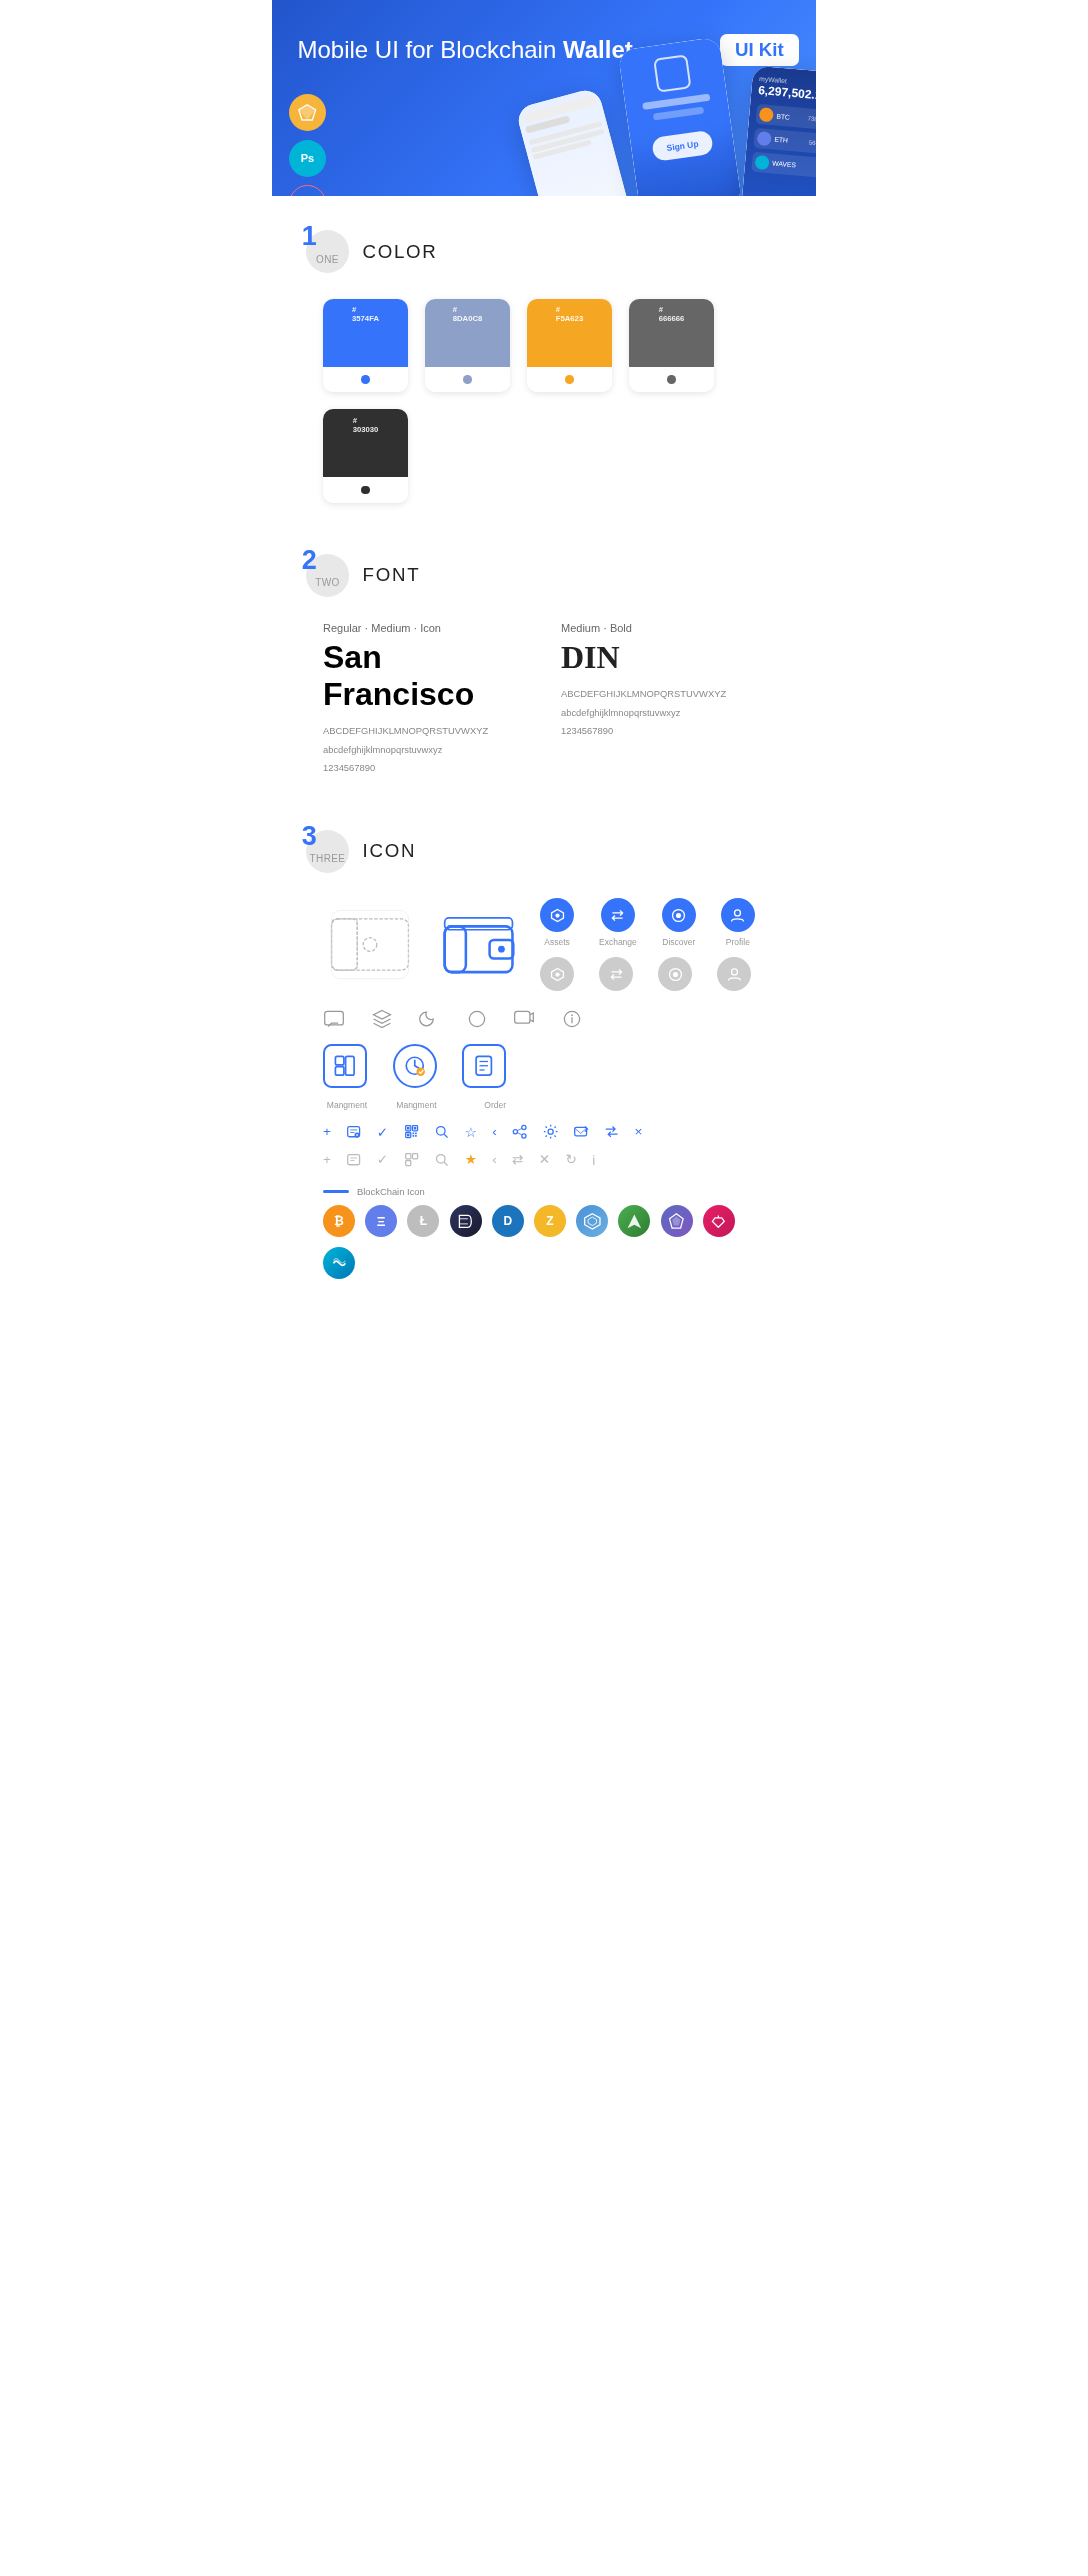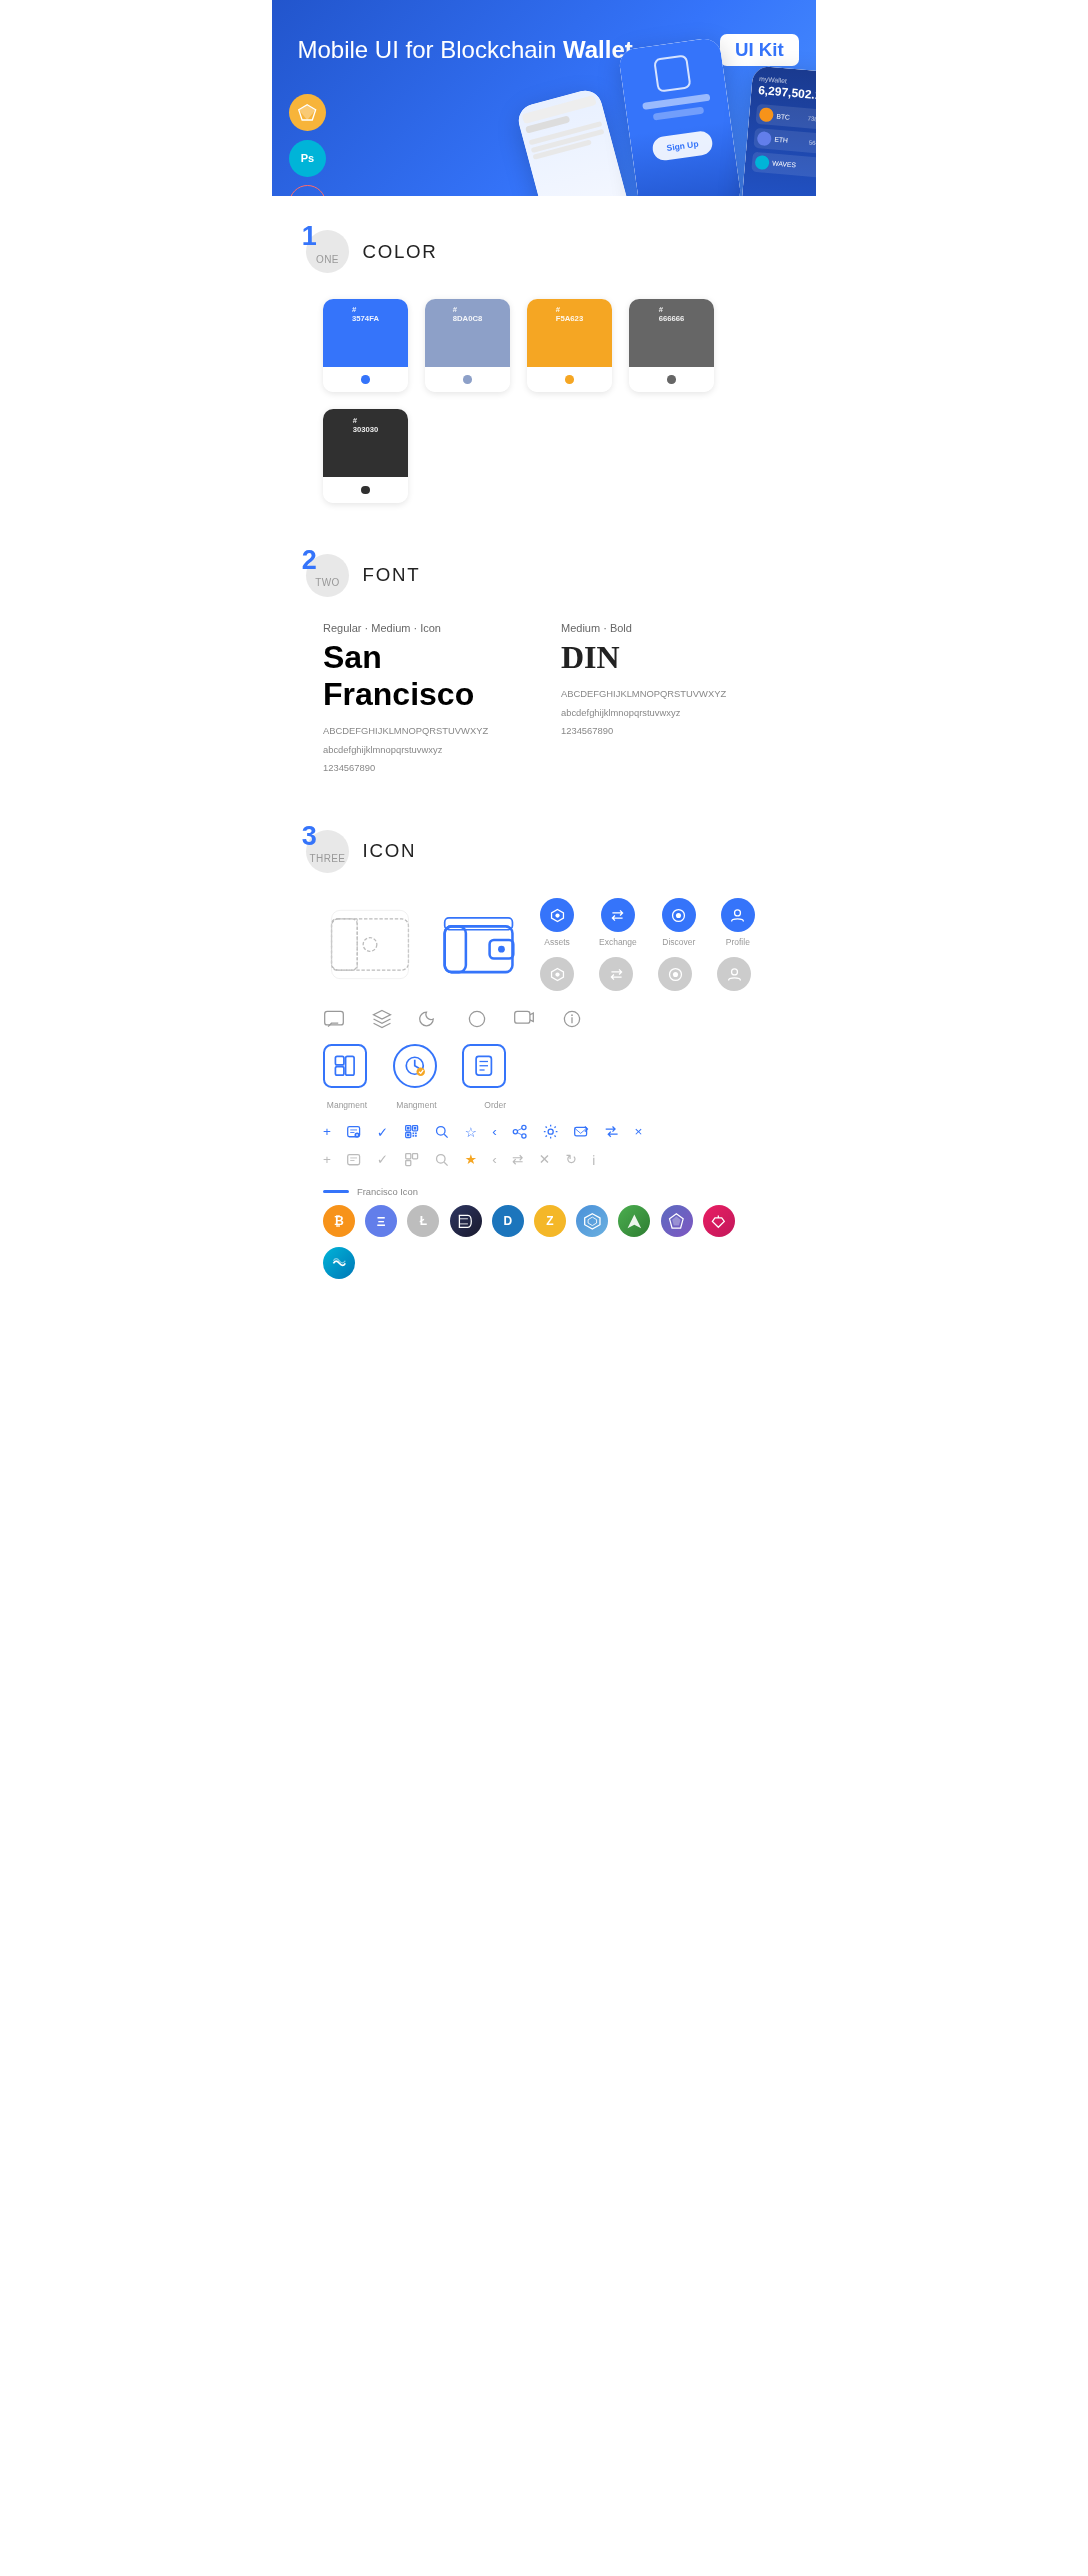--- a/index.html
+++ b/index.html
@@ -604,21 +604,21 @@
       <span class="toolbar-icon" style="color:#f5a623;">★</span>
       <span class="toolbar-icon" style="color:#bbb;">‹</span>
       <span class="toolbar-icon" style="color:#bbb;">⇄</span>
       <span class="toolbar-icon" style="color:#bbb;">✕</span>
       <span class="toolbar-icon" style="color:#bbb;">↻</span>
       <span class="toolbar-icon" style="color:#bbb;">ℹ</span>
     </div>
 
     <div class="divider-label">
       <div class="divider-line"></div>
-      <span class="divider-text">Francisco Icon</span>
+      <span class="divider-text">BlockChain Icon</span>
     </div>
 
     <div class="crypto-row">
 
       <div class="crypto-icon" style="background:#f7931a;">
         <span style="color:#fff;font-weight:800;">₿</span>
       </div>
 
       <div class="crypto-icon" style="background:#627eea;">
         <span style="color:#fff;font-size:13.6px;">Ξ</span>

